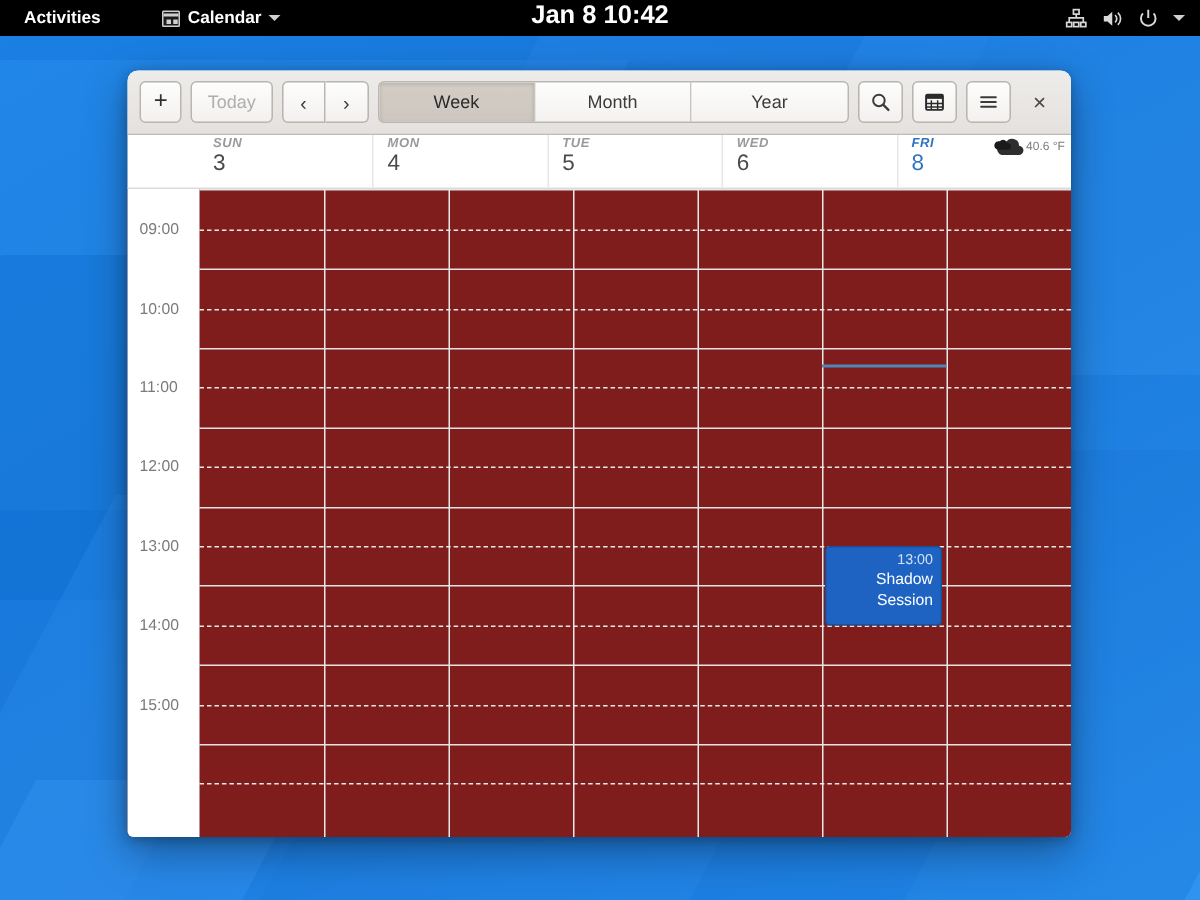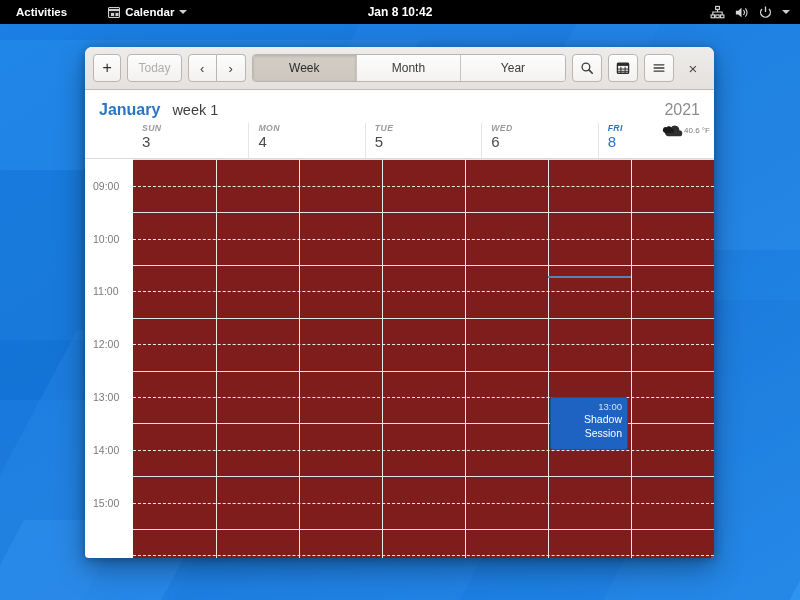--- a/index.html
+++ b/index.html
@@ -70,22 +70,22 @@
     background:#cfcfcf; box-shadow: 4.5px 0 0 #cfcfcf;
   }
   .tri-down {
     width:0; height:0;
     border-left:4px solid transparent; border-right:4px solid transparent;
     border-top:4.5px solid #cfcfcf;
     display:inline-block;
   }
   #clock {
     position:absolute; left:0; right:0; top:0; height:24px;
-    display:flex; align-items:center; justify-content:center;
-    color:#fff; font-weight:bold; font-size:12px;
+    display:flex; align-items:flex-start; justify-content:center;
+    color:#fff; font-weight:bold; font-size:17px;
     pointer-events:none;
   }
   #clock span { pointer-events:auto; }
   .tb-right {
     margin-left:auto; display:flex; align-items:center; gap:9px;
     padding-right:10px; z-index:2;
   }
   .sysicon { width:15px; height:15px; display:block; }
 
   
@@ -336,25 +336,20 @@
       </div>
       <div class="btn icon-btn">
         <svg width="14" height="14" viewBox="0 0 16 16">
           <path d="M2.4 4.4 H13.6 M2.4 8 H13.6 M2.4 11.6 H13.6" stroke="#3b3b3b" stroke-width="1.5" stroke-linecap="round"></path>
         </svg>
       </div>
       <div class="btn" id="btn-close">×</div>
     </div>
   </div>
 
-  <div id="titlerow">
-    <span id="month-name">January</span>
-    <span id="week-label">week 1</span>
-    <span id="year-label">2021</span>
-  </div>
 
   <div id="dayheader">
       <div class="dayhead">
         <div class="dh-text">
           <span class="dow">SUN</span>
           <span class="dnum">3</span>
         </div>
       </div>
       <div class="dayhead">
         <div class="dh-text">

